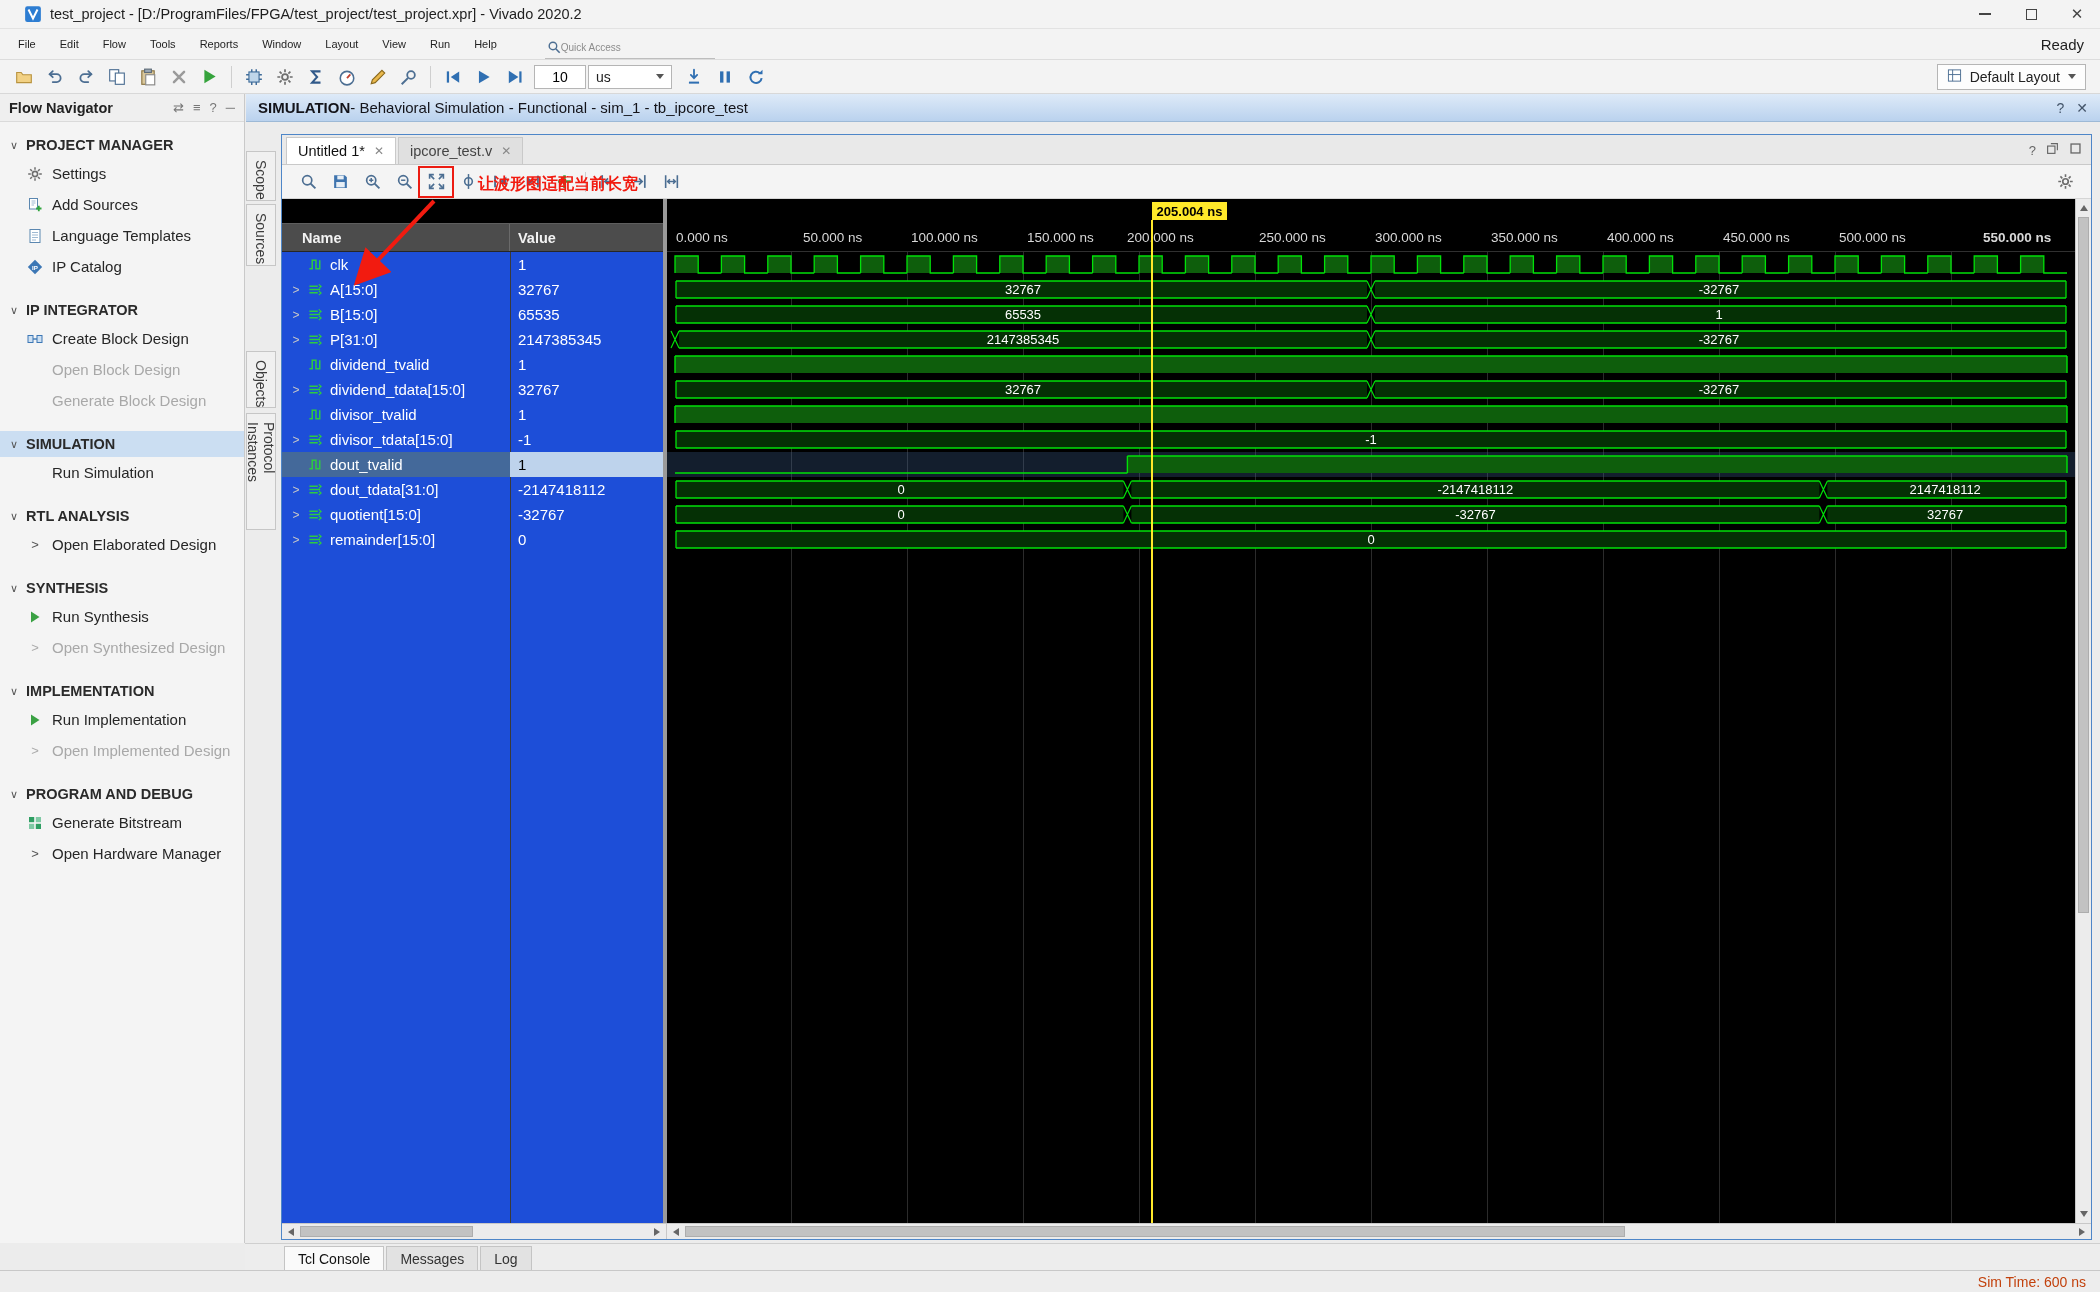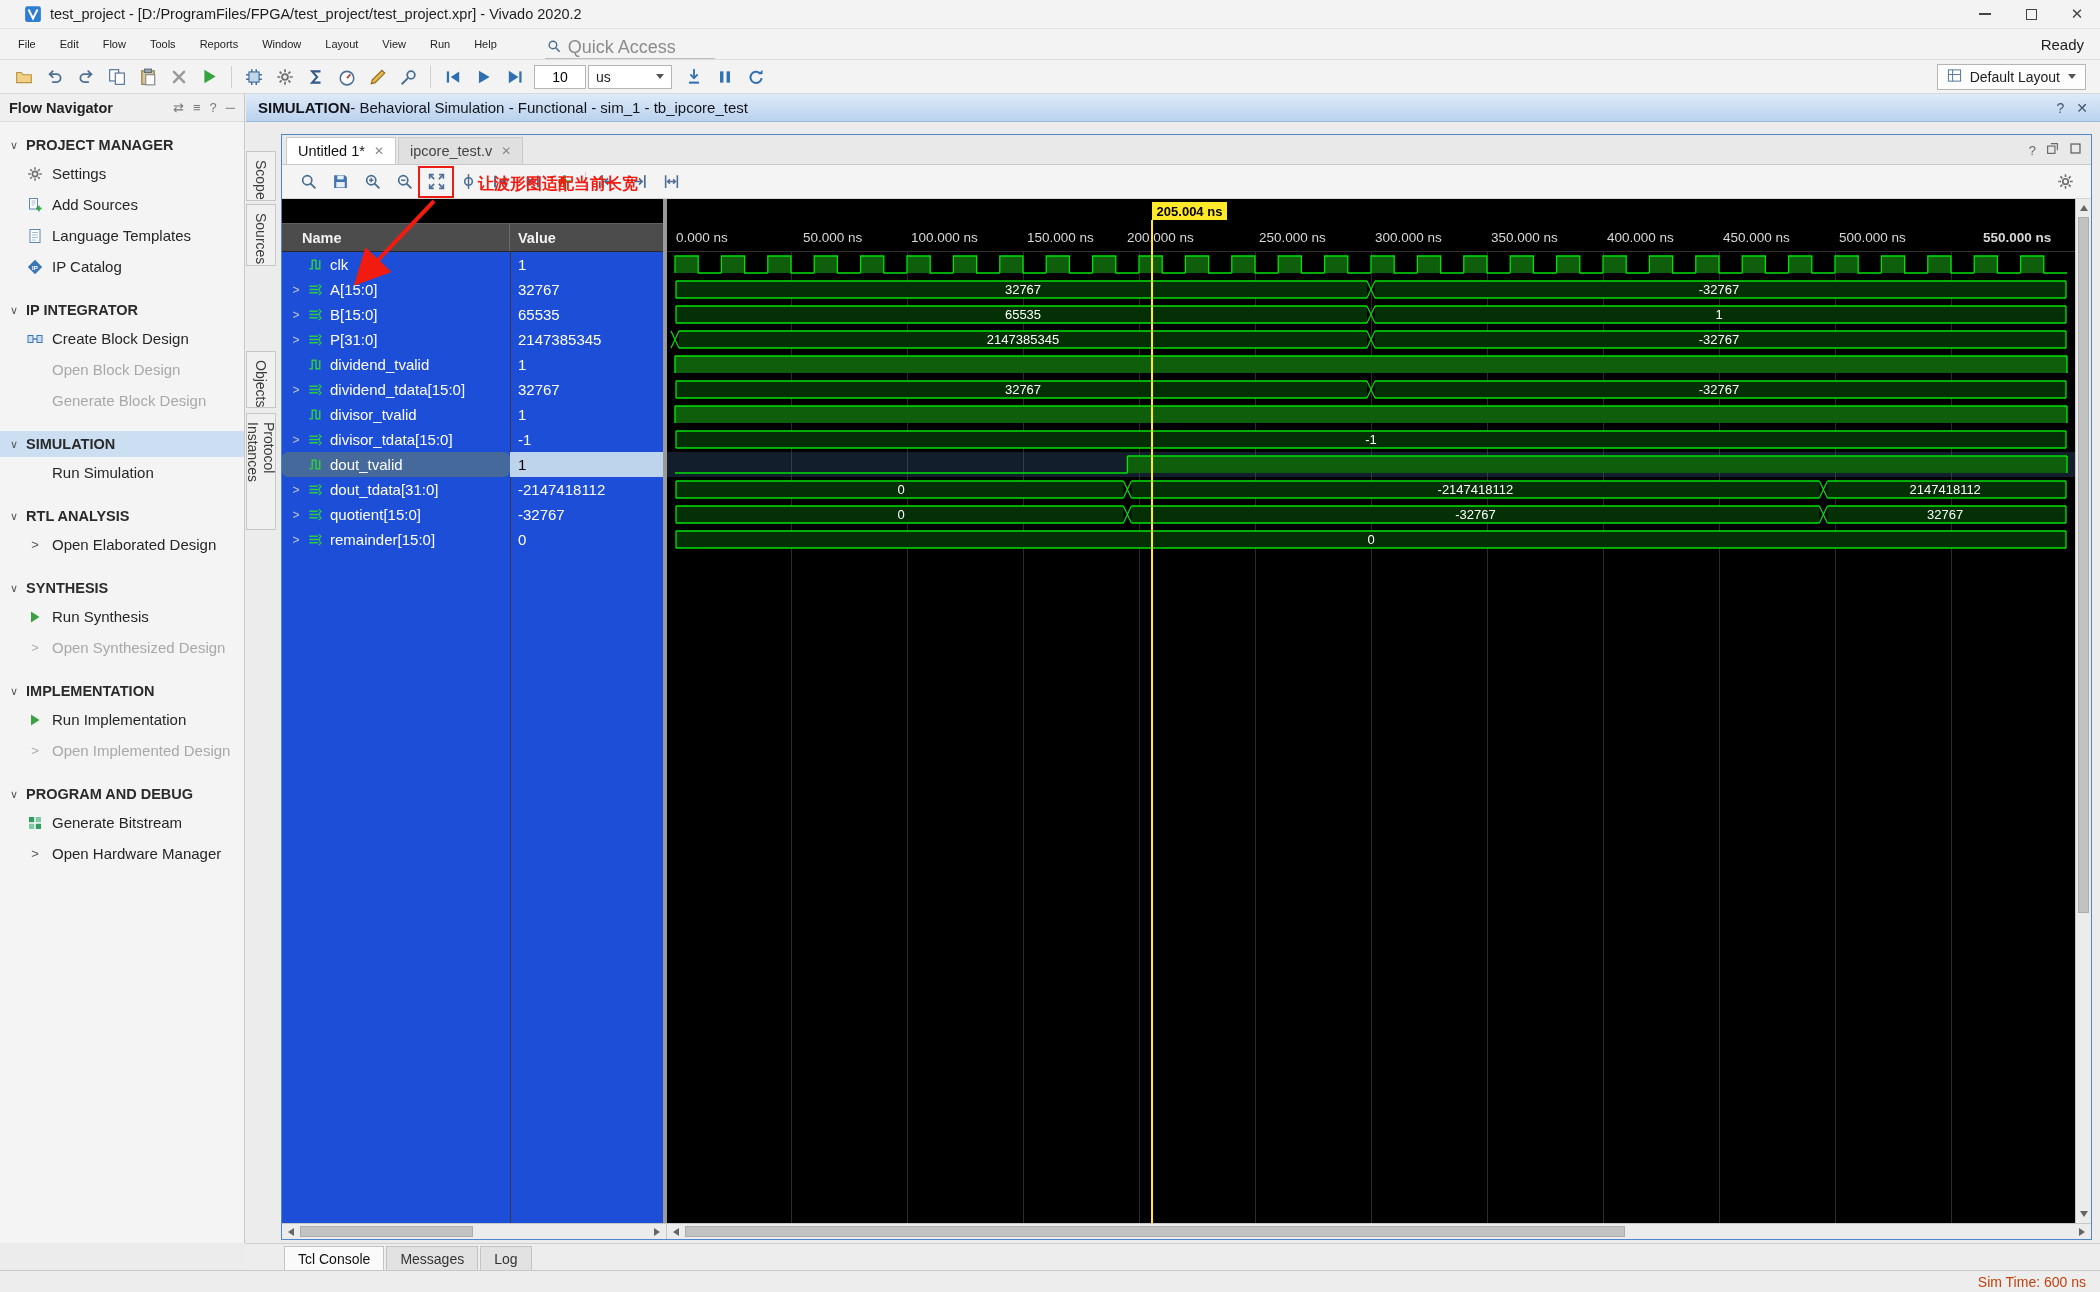--- a/index.html
+++ b/index.html
@@ -13,21 +13,21 @@
   .win-btns{margin-left:auto;display:flex;height:100%;}
   .win-btn{width:46px;display:flex;align-items:center;justify-content:center;color:#333;}
   .glyph-min{width:12px;height:2px;background:#444;}
   .glyph-max{width:11px;height:11px;border:1.6px solid #444;}
   .glyph-x{font-size:15px;color:#444;}
 
   
   #menubar{position:absolute;top:29px;left:0;width:2100px;height:31px;background:#F3F3F3;display:flex;align-items:center;border-bottom:1px solid #DCDCDC;padding-left:6px;}
   #menu-items{display:flex;height:100%;}
   .menu-item{padding:0 12px;font-size:11px;color:#1F1F1F;display:flex;align-items:center;}
-  #quick-access{margin-left:36px;display:flex;align-items:center;gap:7px;border-bottom:1px solid #BDBDBD;width:170px;height:22px;color:#8C8C8C;font-size:18px;padding-left:2px;margin-top:8px;}
+  #quick-access{margin-left:36px;display:flex;align-items:center;border-bottom:1px solid #BDBDBD;width:170px;height:22px;color:#8C8C8C;font-size:10px;padding-left:2px;margin-top:8px;}
   #quick-access svg{width:14px;height:14px;}
   #ready{margin-left:auto;margin-right:16px;font-size:15px;color:#1E1E1E;}
 
   
   #toolbar{position:absolute;top:60px;left:0;width:2100px;height:34px;background:#F3F3F3;border-bottom:1px solid #D8D8D8;display:flex;align-items:center;padding-left:8px;}
   #tb-left{display:flex;align-items:center;}
   .tbtn{width:31px;height:28px;display:flex;align-items:center;justify-content:center;}
   .tbtn svg{width:18px;height:18px;}
   .tsep{width:1px;height:22px;background:#CFCFCF;margin:0 6px;}
   #time-input{width:52px;height:24px;border:1px solid #B5B5B5;background:#FFF;font-size:14px;text-align:center;font-family:"Liberation Sans",sans-serif;margin-left:4px;}
@@ -83,21 +83,21 @@
   .np-hname{width:228px;display:flex;align-items:center;padding-left:20px;color:#F2F2F2;font-weight:bold;font-size:14.5px;border-right:1px solid #6A6A6A;}
   .np-hval{flex:1;display:flex;align-items:center;padding-left:8px;color:#F2F2F2;font-weight:bold;font-size:14.5px;}
   .np-colline{position:absolute;left:228px;top:53px;bottom:0;width:1px;background:#3A3A3A;}
   .nrow{height:25px;display:flex;position:relative;z-index:2;}
   .nr-name{width:228px;display:flex;align-items:center;gap:6px;padding-left:8px;}
   .nr-chev{width:12px;color:#C8C8C8;font-size:12px;text-align:center;flex:none;}
   .nr-ic{width:16px;height:16px;flex:none;display:flex;}
   .nr-ic svg{width:15px;height:15px;}
   .nr-label{color:#FFF;font-size:15px;white-space:nowrap;}
   .nr-val{flex:1;display:flex;align-items:center;padding-left:8px;color:#FFF;font-size:15px;}
-  .nrow.sel .nr-name{background:#44699A;border-radius:6px;}
+  .nrow.sel .nr-name{background:#44699A;}
   .nrow.sel .nr-val{background:#BED3EC;color:#000;}
   .vsplit{position:absolute;left:381px;top:0;bottom:0;width:4px;background:#9A9A9A;}
   .wavearea{position:absolute;left:385px;right:16px;top:0;bottom:0;background:#000;overflow:hidden;}
   .wstrip{height:24px;position:relative;}
   #cursor-label{position:absolute;top:3px;height:18px;background:#FFE92A;color:#000;font-size:13px;font-weight:bold;display:flex;align-items:center;padding:0 5px;white-space:nowrap;z-index:6;}
   .waxis{height:29px;position:relative;border-bottom:1px solid #303030;}
   .waxis span{position:absolute;top:7px;font-size:13.5px;color:#D8D8D8;white-space:nowrap;}
   .wbody{position:absolute;left:0;right:0;top:53px;bottom:0;}
   .gridline{position:absolute;top:0;bottom:0;width:1px;background:#2B2B2B;}
   .wrow{position:absolute;left:0;height:25px;width:100%;}

